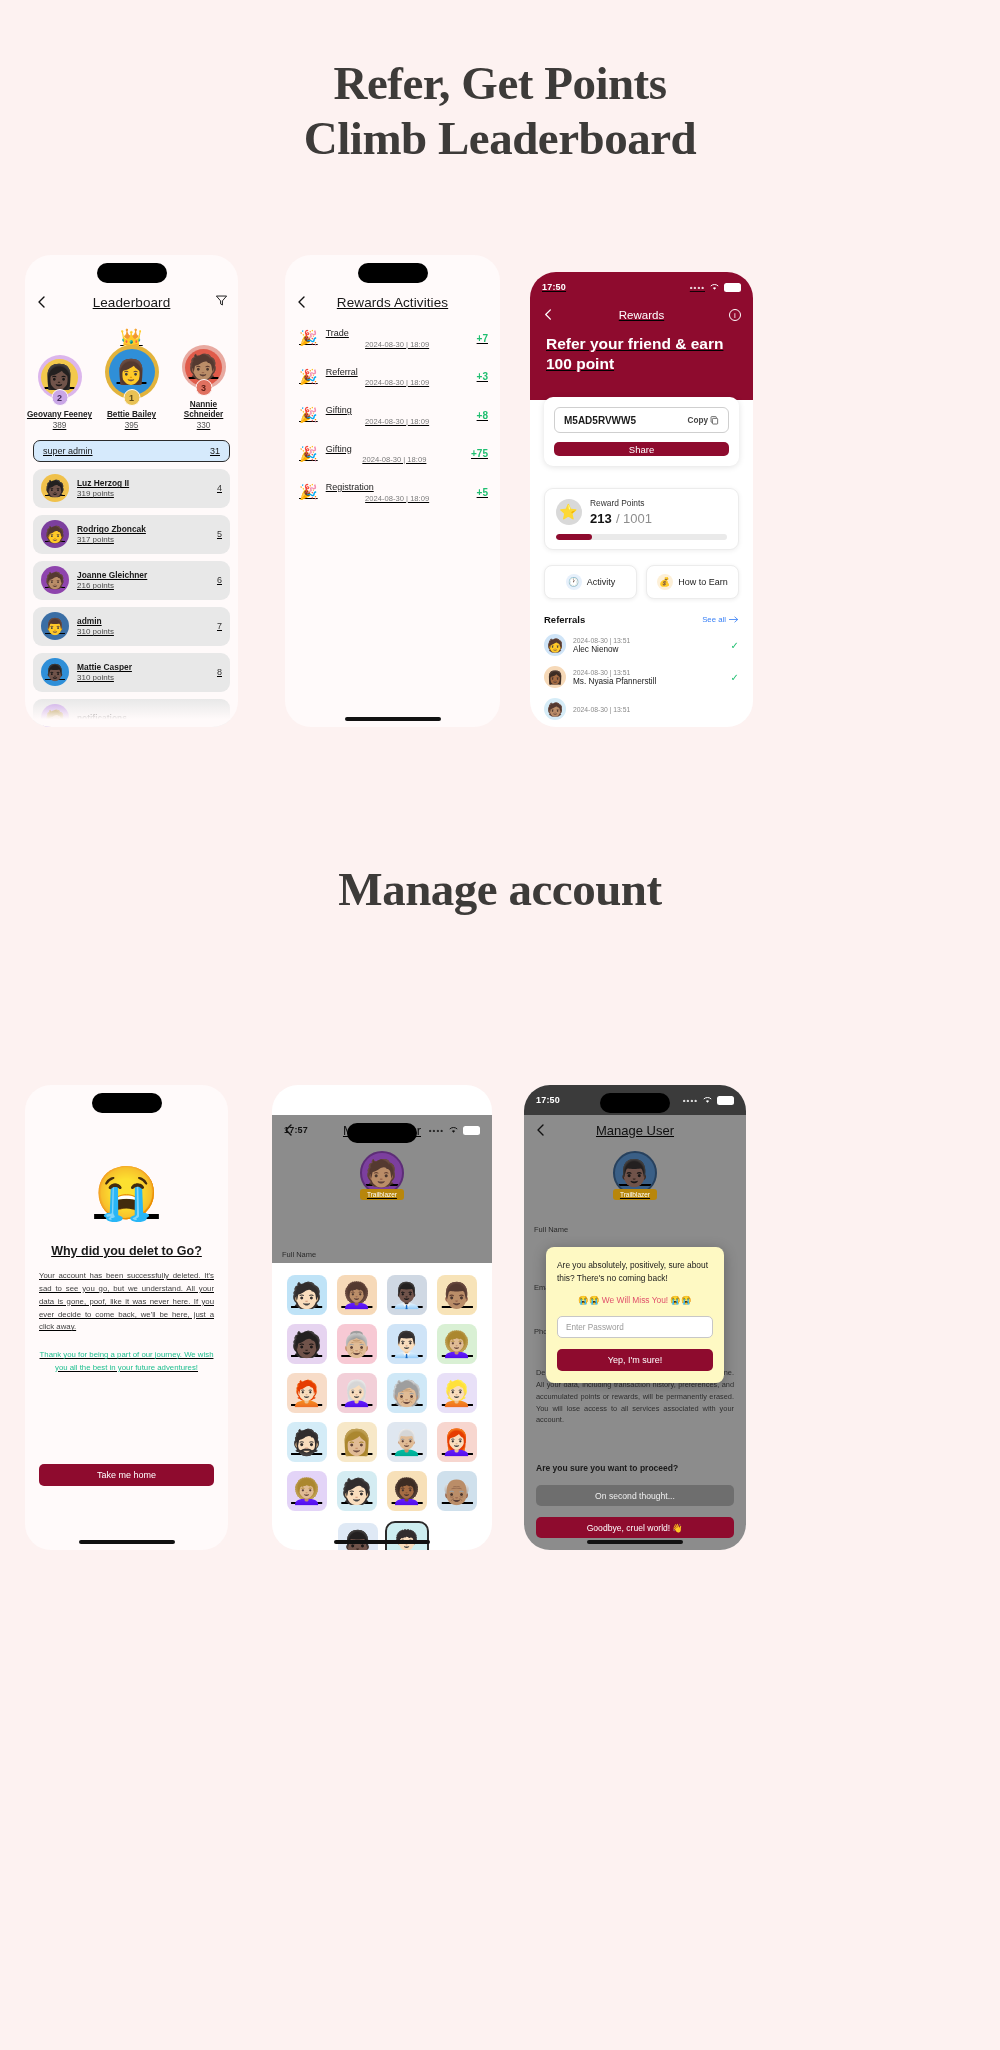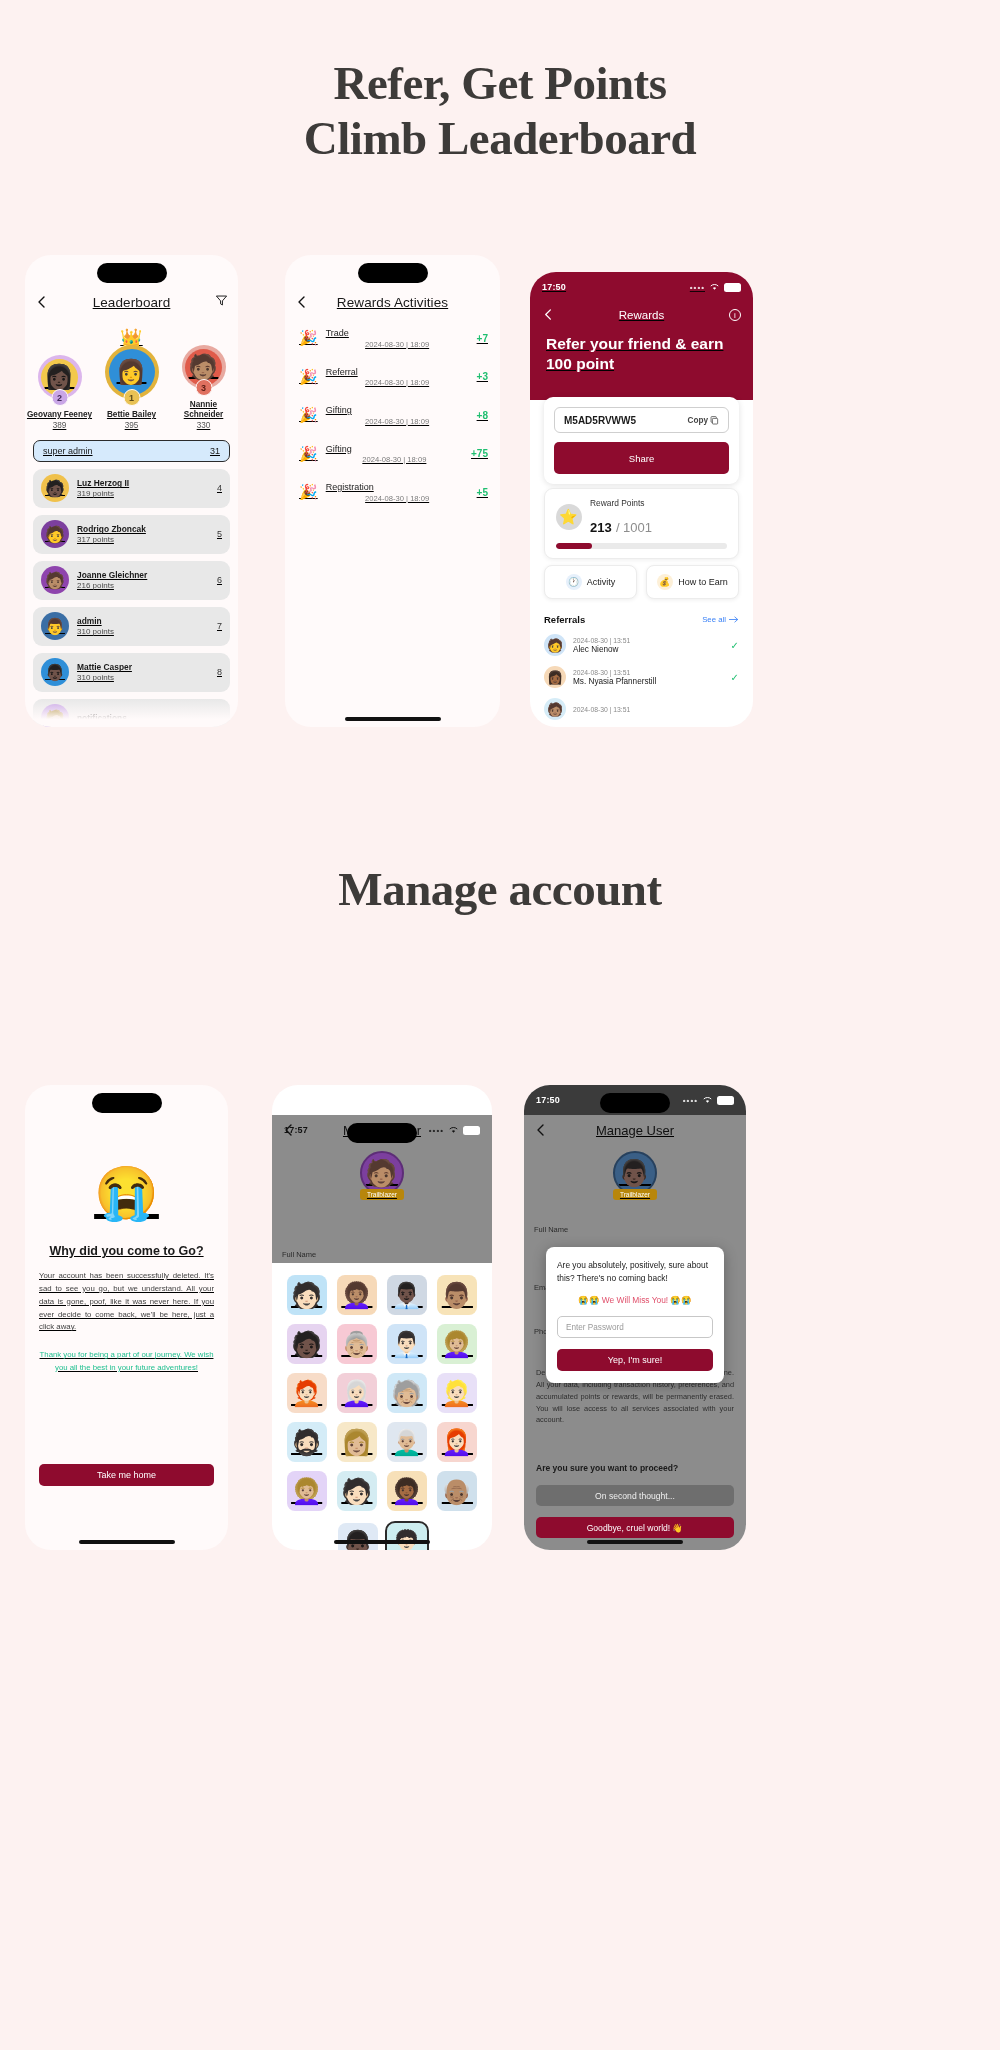--- a/index.html
+++ b/index.html
@@ -140,32 +140,32 @@
     background: #fff; border-radius: 9px; padding: 10px;
     box-shadow: 0 1px 6px rgba(0,0,0,.12);
   }
   .code-box {
     border: 1px solid #cfcfcf; border-radius: 6px; height: 26px;
     display: flex; align-items: center; justify-content: space-between;
     padding: 0 9px; font-size: 10px; font-weight: bold; color: #1a1a1a;
   }
   .copy { font-size: 8.2px; color: #444; display: flex; align-items: center; gap: 2px;}
   .share-btn {
-    margin-top: 9px; height: 32px; border-radius: 5px; background: #8e0b2e; color: #fff;
+    margin-top: 9px; height: 14px; border-radius: 5px; background: #8e0b2e; color: #fff;
     display: flex; align-items: center; justify-content: center; font-size: 9.5px; font-weight: 500;
   }
   .points-card {
     position: absolute; left: 14px; right: 14px; top: 216px;
     background: #fff; border: 1px solid #ececec; border-radius: 9px; padding: 9px 11px;
     box-shadow: 0 1px 5px rgba(0,0,0,.07);
   }
   .pc-top { display:flex; align-items:center; gap:8px; }
   .star-circle { width: 26px; height: 26px; border-radius: 50%; background: #d9d9d9; display:flex;align-items:center;justify-content:center;font-size:15px;}
   .pc-label { font-size: 8.4px; color: #333; }
-  .pc-value { font-size: 15px; font-weight: bold; color: #111; margin-top: 10px;}
+  .pc-value { font-size: 15px; font-weight: bold; color: #111; margin-top: 1px;}
   .pc-value span { font-weight: normal; color: #8d8d8d; font-size: 13px;}
   .progress { margin-top: 8px; height: 6px; border-radius: 4px; background: #eaeaea; overflow:hidden;}
   .progress i { display:block; height: 100%; background: #8e0b2e; border-radius: 4px;}
   .rw-btns { position:absolute; left:14px; right:14px; top: 293px; display:flex; gap:9px; }
   .rw-btn {
     flex: 1; height: 34px; border:1px solid #ececec; border-radius: 8px; background:#fff;
     display:flex; align-items:center; justify-content:center; gap:5px;
     font-size: 9px; color: #222; box-shadow: 0 1px 4px rgba(0,0,0,.07);
   }
   .rw-btn .ic { width: 16px;height:16px;border-radius:50%;display:flex;align-items:center;justify-content:center;font-size:9px;}
@@ -212,21 +212,21 @@
   .cf-nav { position:relative; height:30px; display:flex;align-items:center;justify-content:center;}
   .cf-nav .title { font-size:13px; font-weight:500; color:#111;}
   .cf-labels { position:absolute; left:10px; font-size:7.5px; color:#2b2b2b;}
   .dim-text { position:absolute; left:12px; right:12px; font-size:7.4px; color:#2f2f2f; line-height:1.6; text-align:justify;}
   .cf-q { position:absolute; left:12px; font-size:8.5px; font-weight:bold; color:#1a1a1a;}
   .cf-btn { position:absolute; left:12px; right:12px; height:21px; border-radius:5px; display:flex;align-items:center;justify-content:center;font-size:8.6px;}
   .cf-btn.secondary { background:#6e6e6e; color:#efefef; }
   .cf-btn.danger { background:#8e0b2e; color:#fff; }
   .dialog {
     position:absolute; left: 22px; right: 22px; top: 132px;
-    background:#ffffff; border-radius: 8px; padding: 12px 11px;
+    background:#fef9c3; border-radius: 8px; padding: 12px 11px;
     box-shadow: 0 3px 14px rgba(0,0,0,.3); z-index: 10;
   }
   .dlg-text { font-size: 8.4px; color:#1a1a1a; line-height:1.55;}
   .dlg-miss { text-align:center; font-size: 8.4px; color:#e0506b; font-weight:500; margin-top: 10px;}
   .dlg-input {
     margin-top: 11px; height: 22px; border:1px solid #c7c7c7; border-radius:5px; background:#fff;
     display:flex; align-items:center; padding: 0 8px; font-size: 8.2px; color:#9a9a9a;
   }
   .dlg-btn {
     margin-top: 11px; height: 22px; border-radius:5px; background:#8e0b2e; color:#fff;
@@ -498,21 +498,21 @@
     <span class="ref-av" style="background:#d6ecf7">🧑🏽</span>
     <span>
       <span class="ref-date" style="display:block">2024-08-30 | 13:51</span>
     </span>
   </div>
 </div>
 
 <div class="phone" id="phone-deleted">
   <div class="notch"></div>
   <div class="del-emoji">😭</div>
-  <div class="del-title">Why did you come to Go?</div>
+  <div class="del-title">Why did you delet to Go?</div>
   <div class="del-body">Your account has been successfully deleted. It's sad to see you go, but we understand. All your data is gone, poof, like it was never here. If you ever decide to come back, we'll be here, just a click away.</div>
   <div class="del-thanks">Thank you for being a part of our journey. We wish you all the best in your future adventures!</div>
   <div class="del-btn">Take me home</div>
   <div class="homebar"></div>
 </div>
 
 <div class="phone" id="phone-avatars">
   <div class="mu-top">
     <div class="notch"></div>
     <div class="statusbar">

